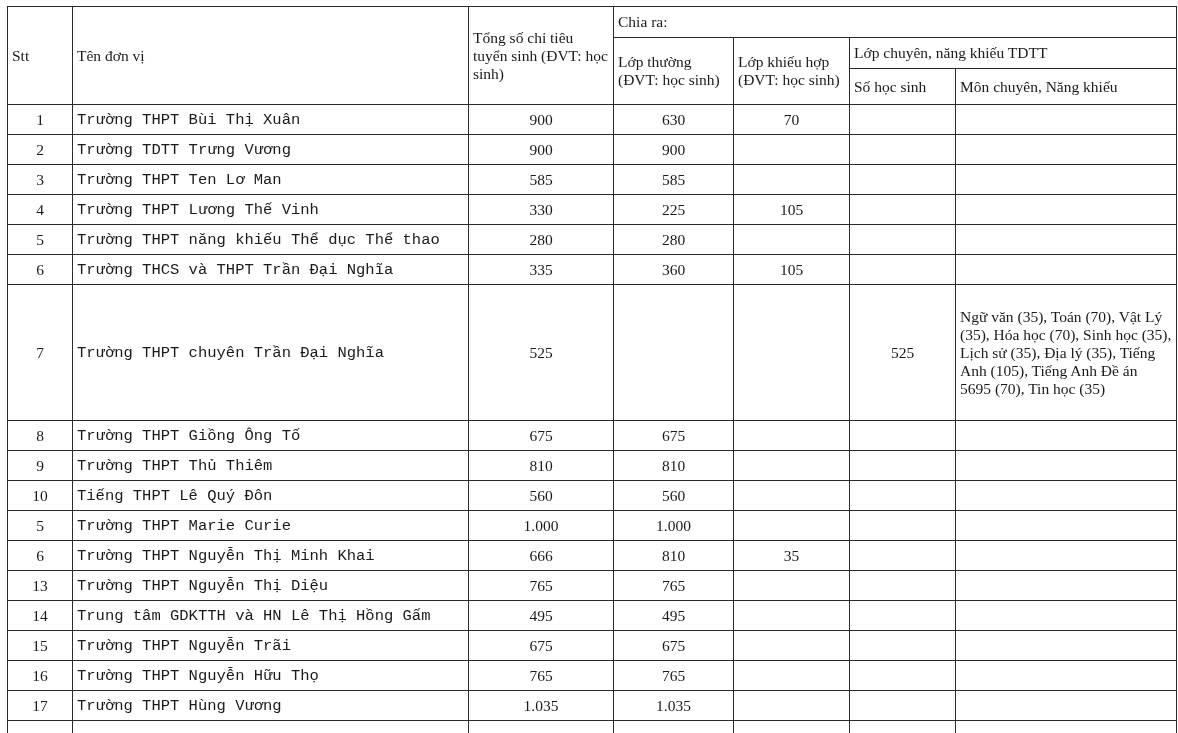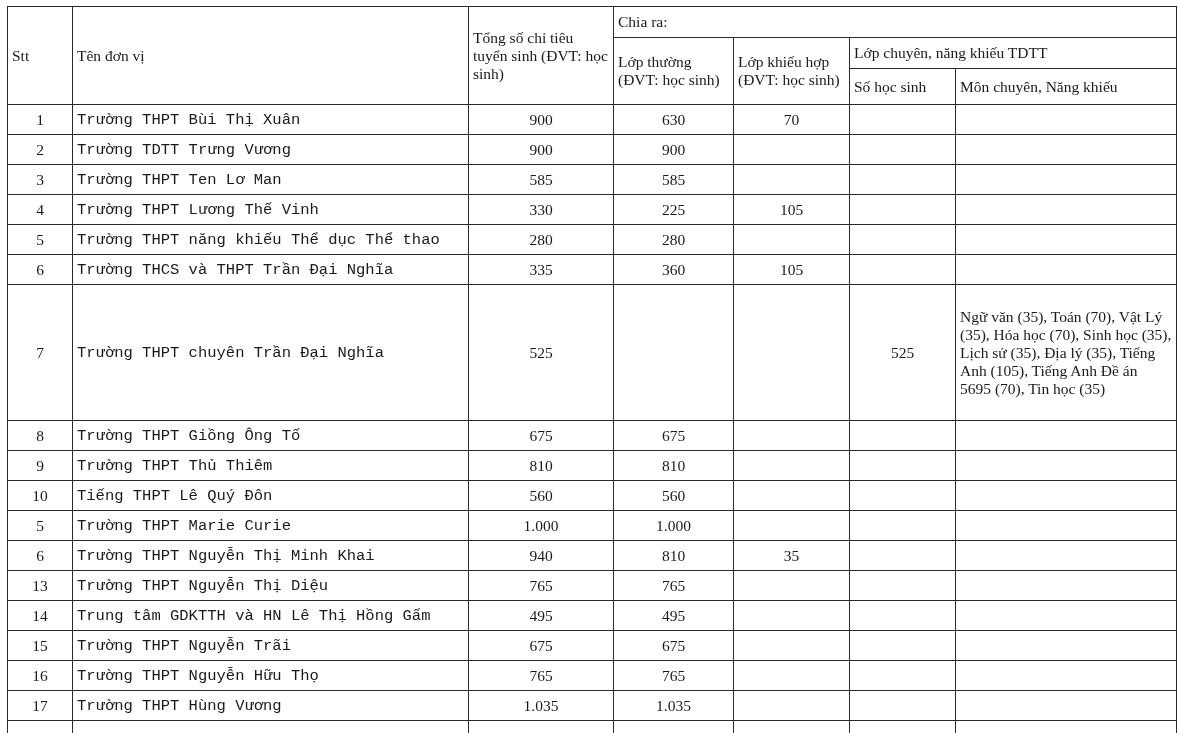--- a/index.html
+++ b/index.html
@@ -145,21 +145,21 @@
         <td class="l">Trường THPT Marie Curie</td>
         <td class="c">1.000</td>
         <td class="c">1.000</td>
         <td class="c"></td>
         <td class="c"></td>
         <td class="subj"></td>
       </tr>
       <tr class="r">
         <td class="c">6</td>
         <td class="l">Trường THPT Nguyễn Thị Minh Khai</td>
-        <td class="c">940</td>
+        <td class="c">666</td>
         <td class="c">810</td>
         <td class="c">35</td>
         <td class="c"></td>
         <td class="subj"></td>
       </tr>
       <tr class="r">
         <td class="c">13</td>
         <td class="l">Trường THPT Nguyễn Thị Diệu</td>
         <td class="c">765</td>
         <td class="c">765</td>

